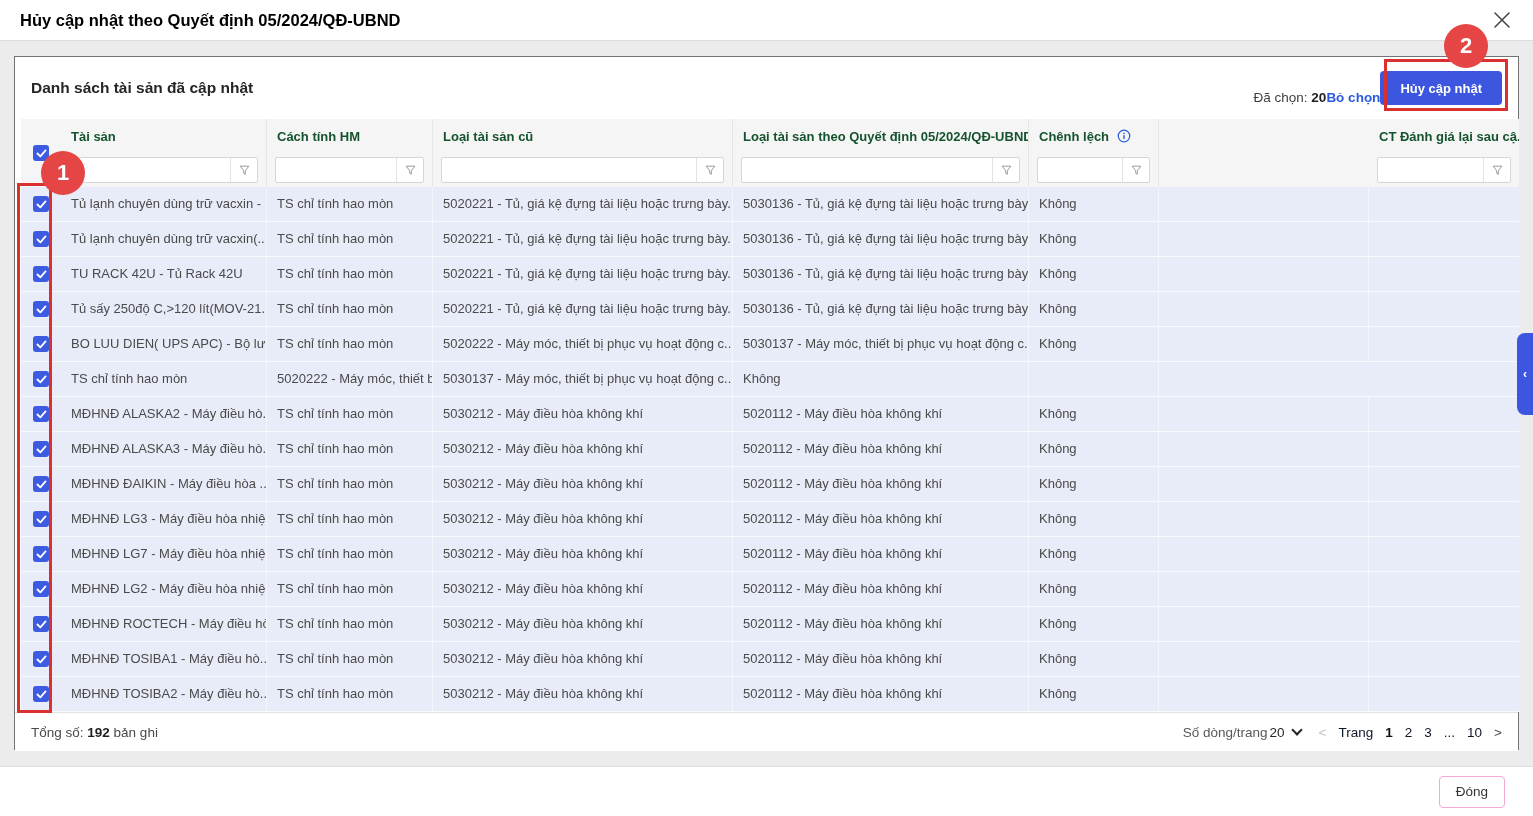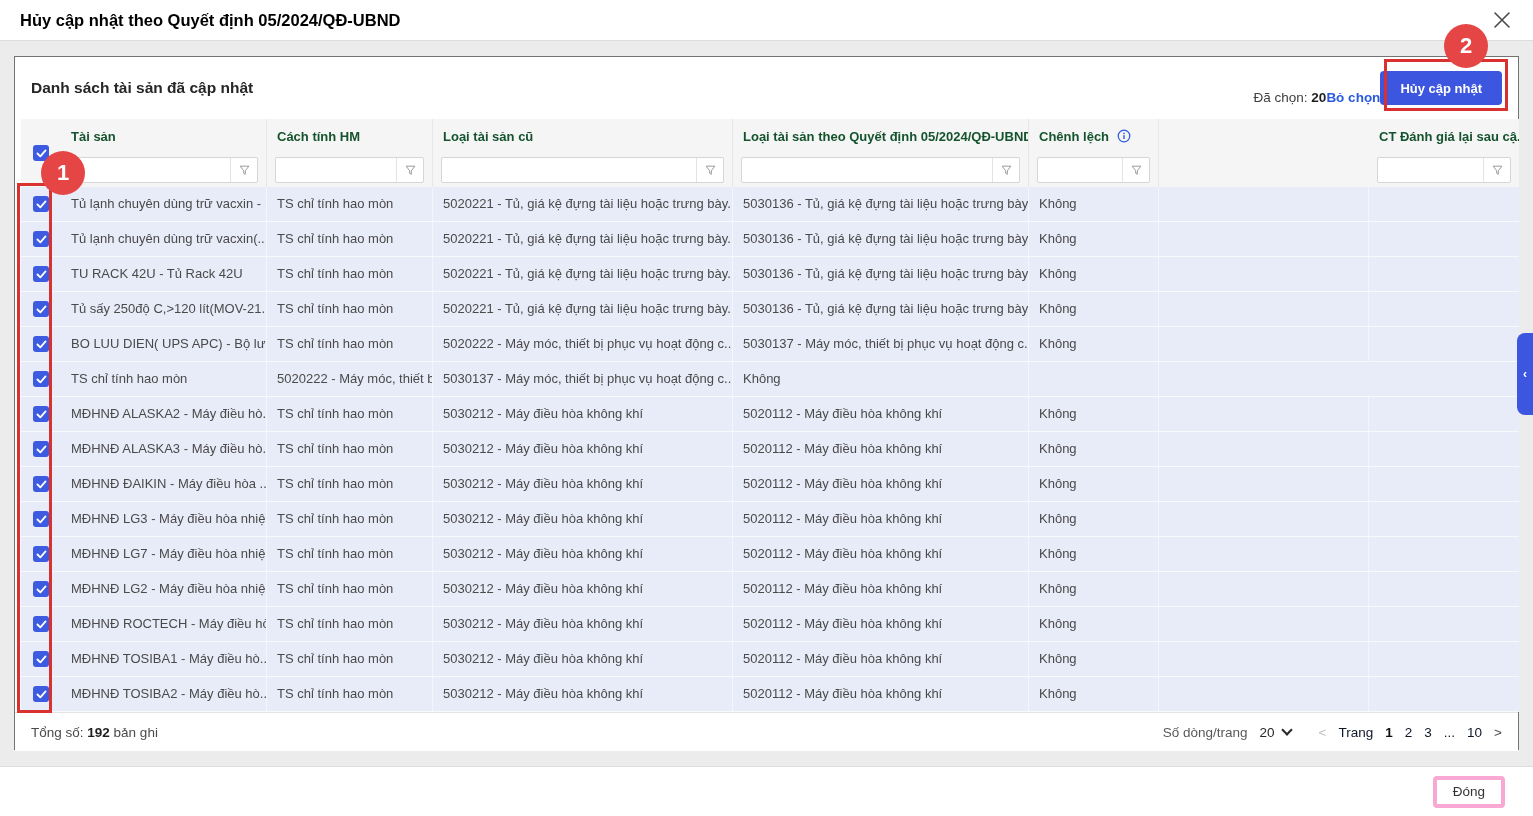--- a/index.html
+++ b/index.html
@@ -89,42 +89,42 @@
     font-size:13px; color:#4a4a4a; line-height:34px; padding:0 10px;
     overflow:hidden; white-space:nowrap; border-right:1px solid rgba(255,255,255,0.55);
   }
   .tfoot {
     position:absolute; left:0; right:0; top:655px; height:39px;
     border-top:1px solid #e4e4e4;
     display:flex; align-items:center; justify-content:space-between;
     padding:0 16px; background:#ffffff; font-size:13.5px; color:#4a4a4a;
   }
   .tfoot b { color:#1f1f1f; }
-  .foot-right { display:flex; align-items:center; gap:12px; color:#595959; }
+  .foot-right { display:flex; align-items:center; gap:2px; color:#595959; }
   .page-size { display:flex; align-items:center; gap:8px; cursor:pointer; }
   .page-size .val { color:#262626; }
   .chev-down {
     width:8px; height:8px; border-right:2px solid #262626; border-bottom:2px solid #262626;
     transform:rotate(45deg); margin-top:-4px;
   }
   .pagination { display:flex; align-items:center; gap:12px; margin-left:16px; }
   .pg { cursor:pointer; color:#0f172a; font-size:13.5px; }
   .pg.arrow-prev { color:#c0c0c0; }
   .pg.arrow-next { color:#4a4a4a; }
   .pg.active { color:#111111; font-weight:bold; }
   .pg.ellipsis { cursor:default; }
 
   
   .bottombar {
     position:absolute; left:0; top:766px; width:1533px; height:50px;
     background:#ffffff; border-top:1px solid #dddddd;
     display:flex; align-items:center; justify-content:flex-end; padding:0 28px;
   }
   .default-btn {
-    background:#ffffff; border:4px solid #f9a8d4; border-radius:4px;
+    background:#ffffff; border:1px solid #f9a8d4; border-radius:4px;
     height:32px; padding:0 16px; font-size:13.5px; color:#333333; cursor:pointer;
     font-family:inherit;
   }
 
   
   .anno-rect { position:absolute; border:3px solid #d93030; pointer-events:none; }
   .anno-rect1 { left:17px; top:183px; width:35px; height:530px; }
   .anno-rect2 { left:1384px; top:59px; width:124px; height:52px; }
   .anno-circle {
     position:absolute; width:44px; height:44px; border-radius:50%;

